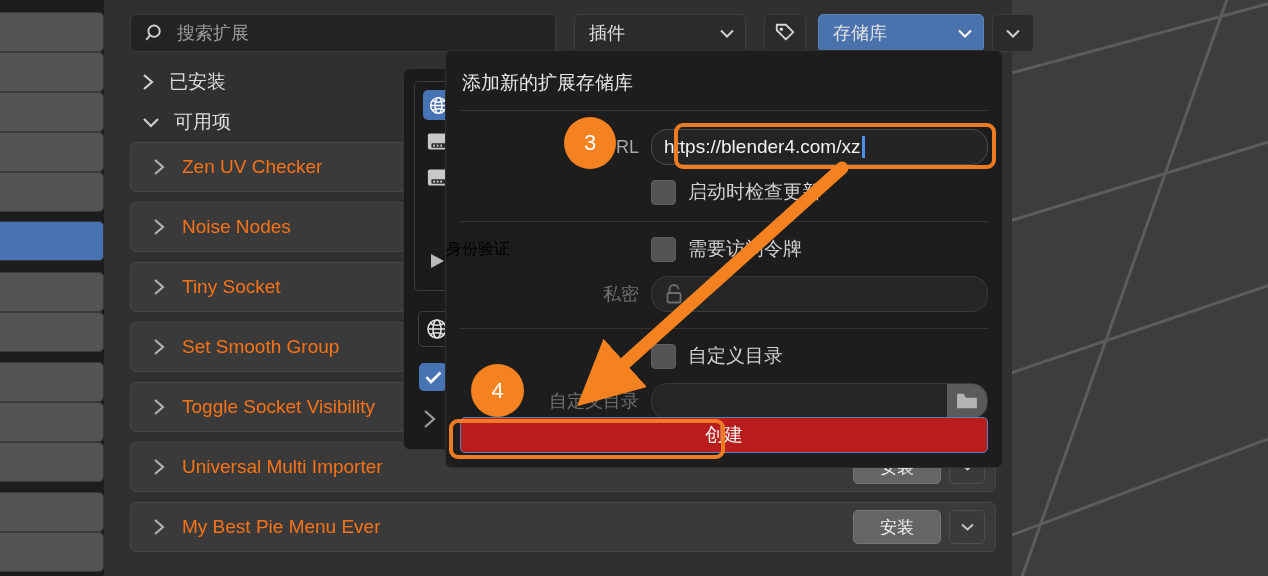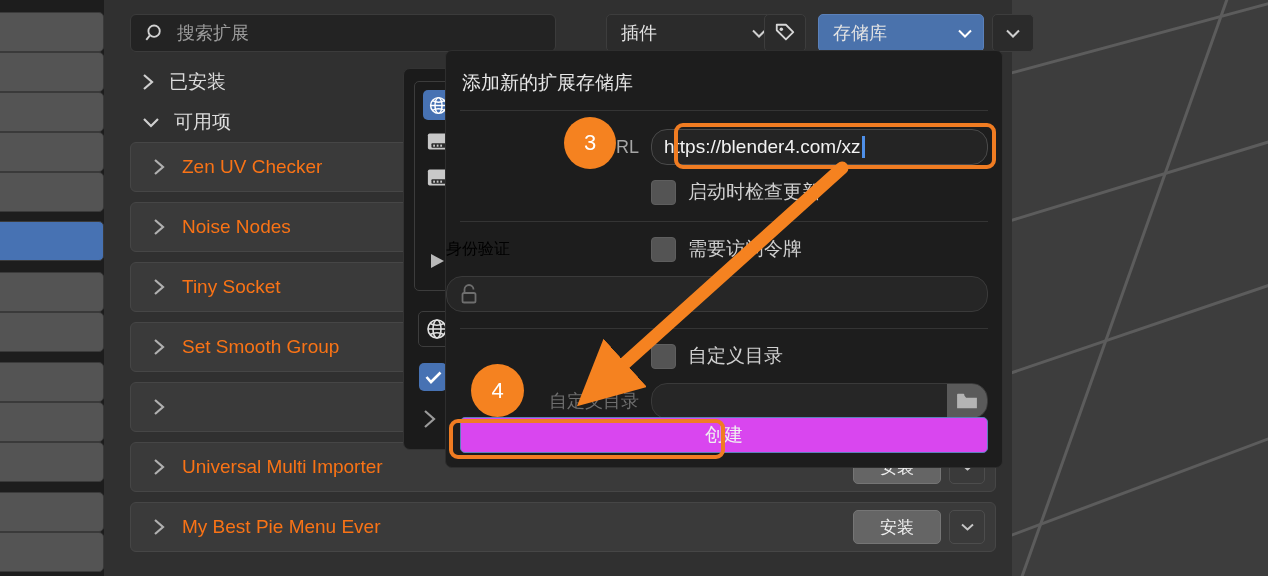--- a/index.html
+++ b/index.html
@@ -135,21 +135,21 @@
 
   .dlgbtns {
     position: absolute; left: 14px; bottom: 14px; right: 14px;
     display: flex; gap: 12px;
   }
   .dbtn {
     height: 36px; border-radius: 5px; display: flex;
     align-items: center; justify-content: center;
     font-size: 19px; color: #f0f0f0;
   }
-  .dbtn.primary { flex: 1; background: #d946ef; border: 1px solid #5b81ba; }
+  .dbtn.primary { flex: 1; background: #b91c1c; border: 1px solid #5b81ba; }
   .dbtn.secondary { flex: 1; background: #4e4e4e; border: 1px solid #5c5c5c; }
 
   
   .hilite {
     position: absolute; border: 4px solid #f07c22; border-radius: 9px;
     pointer-events: none;
   }
   .badge {
     position: absolute; border-radius: 50%; background: #f58220;
     color: #fff; display: flex; align-items: center; justify-content: center;
@@ -199,21 +199,21 @@
 
     <div class="searchrow">
       <div class="searchbox">
         <svg width="22" height="22" viewBox="0 0 24 24">
           <circle cx="11" cy="10" r="6.2" fill="none" stroke="#d2d2d2" stroke-width="2"></circle>
           <line x1="6.4" y1="14.6" x2="2.5" y2="19.5" stroke="#d2d2d2" stroke-width="2"></line>
         </svg>
         <span class="ph">搜索扩展</span>
       </div>
 
-      <div class="dd" style="left:476px; width:172px">
+      <div class="dd" style="left:444px; width:172px">
         <span class="lbl">插件</span>
         <span class="chev">
           <svg width="14" height="9" viewBox="0 0 14 9">
               <polyline points="1,1.5 7,7.5 13,1.5" fill="none" stroke="#cfcfcf" stroke-width="2"></polyline>
             </svg>
         </span>
       </div>
 
       <div class="dd icononly" style="left:634px; width:42px">
         <svg width="22" height="22" viewBox="0 0 24 24">
@@ -279,20 +279,21 @@
         <svg width="13" height="18" viewBox="0 0 13 18">
             <polyline points="2,2 10,9 2,16" fill="none" stroke="#b0b0b0" stroke-width="2.2"></polyline>
           </svg>
         <span class="nm">Set Smooth Group</span>
       </div>
 
       <div class="item">
         <svg width="13" height="18" viewBox="0 0 13 18">
             <polyline points="2,2 10,9 2,16" fill="none" stroke="#b0b0b0" stroke-width="2.2"></polyline>
           </svg>
+        <span class="nm">Toggle Socket Visibility</span>
       </div>
 
       <div class="item">
         <svg width="13" height="18" viewBox="0 0 13 18">
             <polyline points="2,2 10,9 2,16" fill="none" stroke="#b0b0b0" stroke-width="2.2"></polyline>
           </svg>
         <span class="nm">Universal Multi Importer</span>
         <span class="spacer"></span>
         <div class="instbtn">安装</div>
         <div class="instchev">
@@ -398,20 +399,21 @@
 
     <div class="hr" style="margin-top:16px"></div>
 
     <div class="cbrow">
       <div class="rlbl" style="width:205px">身份验证</div>
       <div class="cb"></div>
       <div class="cbtxt">需要访问令牌</div>
     </div>
 
     <div class="row">
+      <div class="rlbl dim">私密</div>
       <div class="field dimbg">
         <svg width="20" height="22" viewBox="0 0 20 22">
           <path d="M5.5 10 V6.5 a4.5 4.5 0 0 1 9 0" fill="none" stroke="#6e6e6e" stroke-width="1.8"></path>
           <rect x="3.5" y="10" width="13" height="9.5" rx="1.6" fill="none" stroke="#6e6e6e" stroke-width="1.8"></rect>
         </svg>
         <span style="margin-left:8px"></span>
       </div>
     </div>
 
     <div class="hr" style="margin-top:16px"></div>

